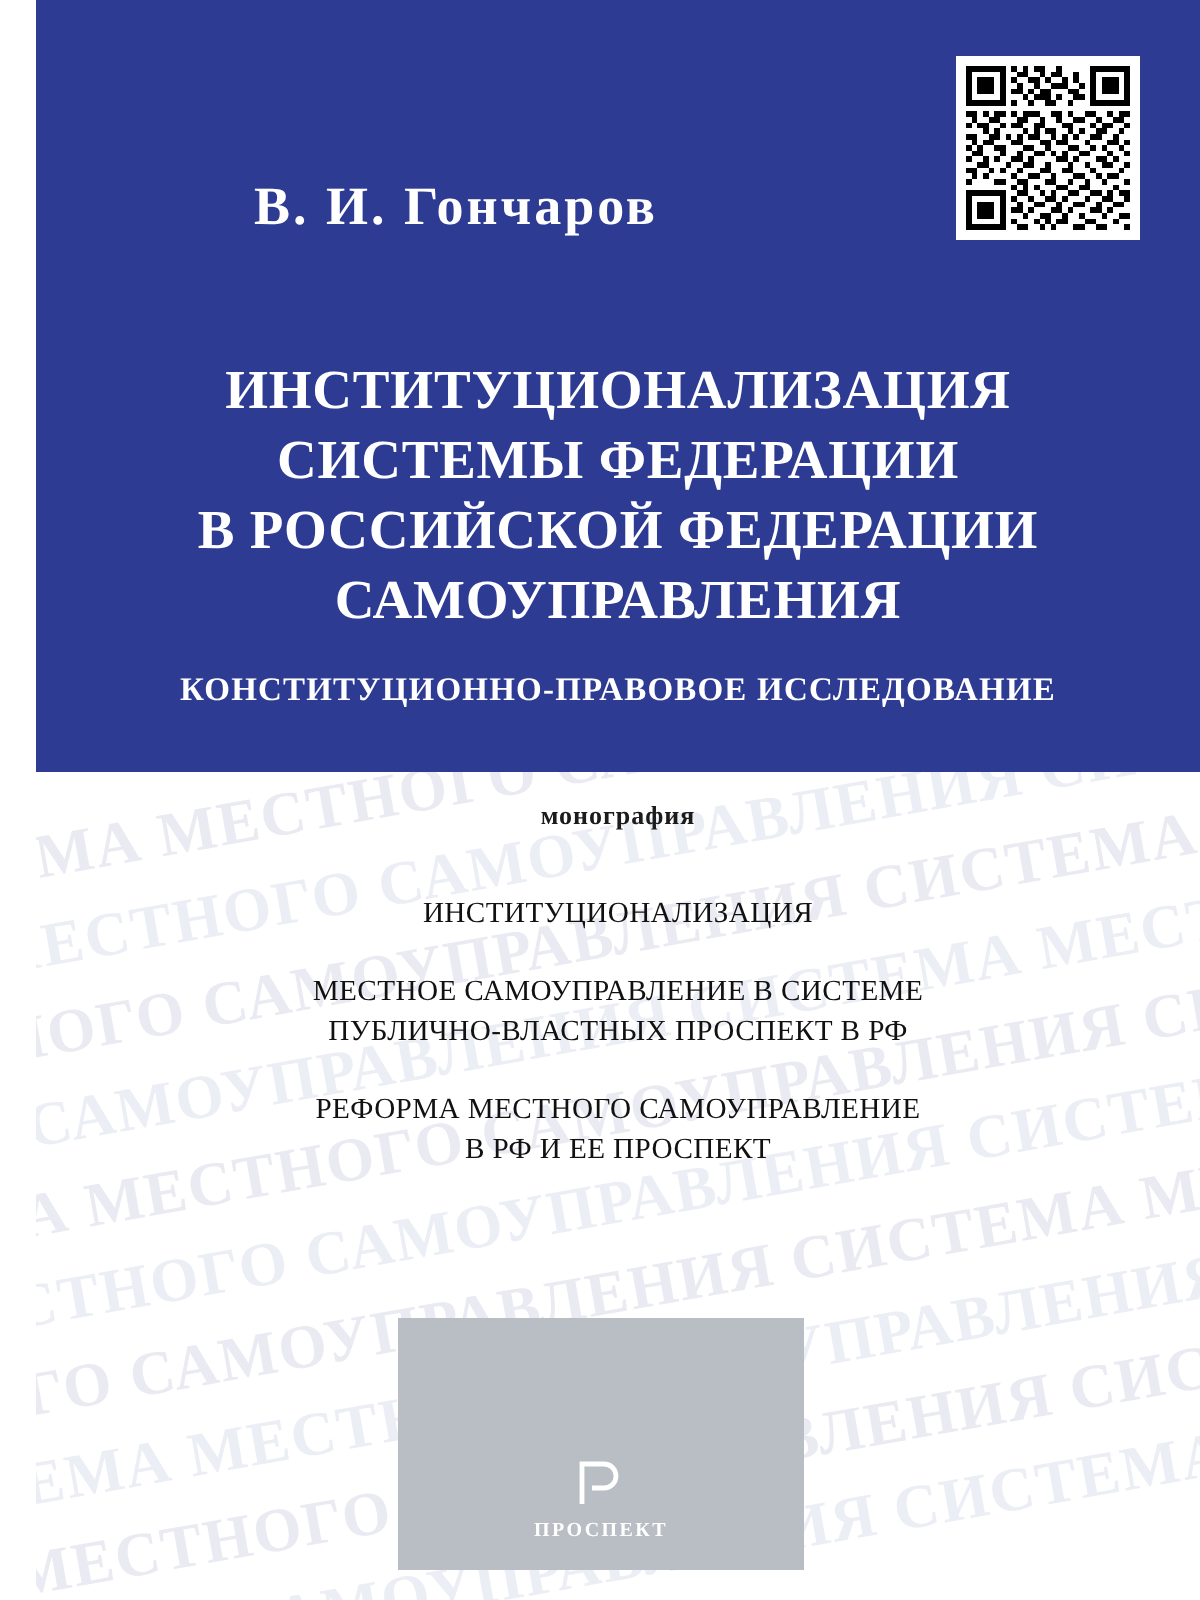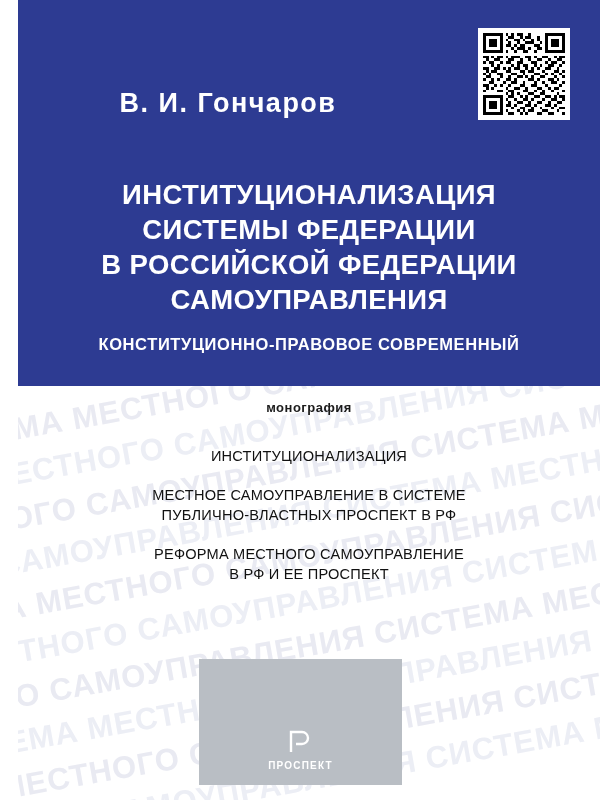--- a/index.html
+++ b/index.html
@@ -5,21 +5,21 @@
   html, body {
     margin: 0;
     padding: 0;
     background: #ffffff;
   }
   .cover {
     position: relative;
     width: 600px;
     height: 800px;
     overflow: hidden;
-    font-family: Liberation Sans, sans-serif;
+    font-family: Liberation Serif, serif;
     background: #7f1d1d;
   }
 
   
   .spine {
     position: absolute;
     left: 0; top: 0;
     width: 18px; height: 800px;
     background: #ffffff;
     z-index: 40;
@@ -394,21 +394,21 @@
     </svg>
   </div>
 
   <div class="author">В. И. Гончаров</div>
 
   <div class="title-block">
     <div class="title-line">ИНСТИТУЦИОНАЛИЗАЦИЯ</div>
     <div class="title-line">СИСТЕМЫ ФЕДЕРАЦИИ</div>
     <div class="title-line">В РОССИЙСКОЙ ФЕДЕРАЦИИ</div>
     <div class="title-line">САМОУПРАВЛЕНИЯ</div>
-    <div class="subtitle">КОНСТИТУЦИОННО-ПРАВОВОЕ СОВРЕМЕННЫЙ</div>
+    <div class="subtitle">КОНСТИТУЦИОННО-ПРАВОВОЕ ИССЛЕДОВАНИЕ</div>
   </div>
 
   <div class="lower">
     <div class="watermark" id="wm">
         <div class="wm-row" style="margin-left: 0px;">СИСТЕМА МЕСТНОГО САМОУПРАВЛЕНИЯ СИСТЕМА МЕСТНОГО САМОУПРАВЛЕНИЯ СИСТЕМА МЕСТНОГО САМОУПРАВЛЕНИЯ СИСТЕМА МЕСТНОГО САМОУПРАВЛЕНИЯ </div>
         <div class="wm-row b" style="margin-left: -97px;">СИСТЕМА МЕСТНОГО САМОУПРАВЛЕНИЯ СИСТЕМА МЕСТНОГО САМОУПРАВЛЕНИЯ СИСТЕМА МЕСТНОГО САМОУПРАВЛЕНИЯ СИСТЕМА МЕСТНОГО САМОУПРАВЛЕНИЯ </div>
         <div class="wm-row" style="margin-left: -194px;">СИСТЕМА МЕСТНОГО САМОУПРАВЛЕНИЯ СИСТЕМА МЕСТНОГО САМОУПРАВЛЕНИЯ СИСТЕМА МЕСТНОГО САМОУПРАВЛЕНИЯ СИСТЕМА МЕСТНОГО САМОУПРАВЛЕНИЯ </div>
         <div class="wm-row b" style="margin-left: -291px;">СИСТЕМА МЕСТНОГО САМОУПРАВЛЕНИЯ СИСТЕМА МЕСТНОГО САМОУПРАВЛЕНИЯ СИСТЕМА МЕСТНОГО САМОУПРАВЛЕНИЯ СИСТЕМА МЕСТНОГО САМОУПРАВЛЕНИЯ </div>
         <div class="wm-row" style="margin-left: -68px;">СИСТЕМА МЕСТНОГО САМОУПРАВЛЕНИЯ СИСТЕМА МЕСТНОГО САМОУПРАВЛЕНИЯ СИСТЕМА МЕСТНОГО САМОУПРАВЛЕНИЯ СИСТЕМА МЕСТНОГО САМОУПРАВЛЕНИЯ </div>
         <div class="wm-row b" style="margin-left: -165px;">СИСТЕМА МЕСТНОГО САМОУПРАВЛЕНИЯ СИСТЕМА МЕСТНОГО САМОУПРАВЛЕНИЯ СИСТЕМА МЕСТНОГО САМОУПРАВЛЕНИЯ СИСТЕМА МЕСТНОГО САМОУПРАВЛЕНИЯ </div>

